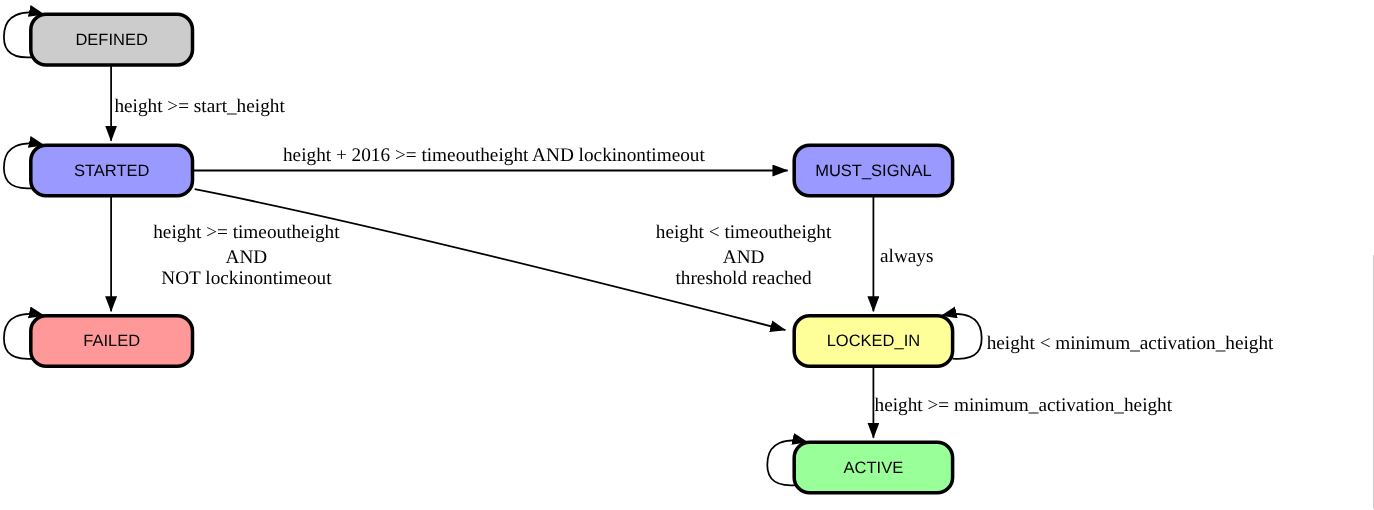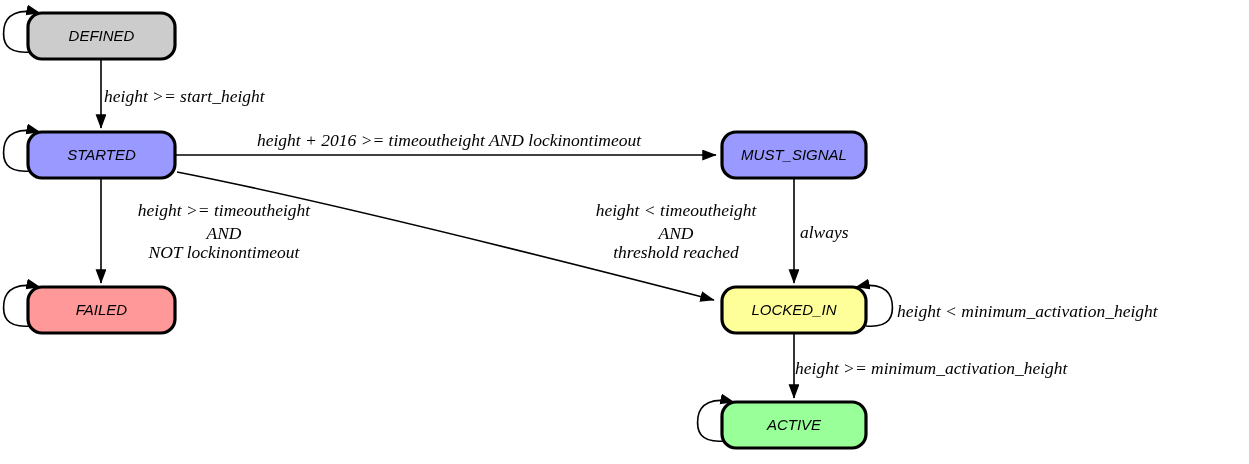--- a/index.html
+++ b/index.html
@@ -6,21 +6,20 @@
     margin: 0;
     padding: 0;
     background: #ffffff;
   }
   #diagram-root {
     position: relative;
     width: 1249px;
     height: 464px;
     background: #0f172a;
     overflow: hidden;
-    font-style: italic;
   }
   svg#state-machine {
     display: block;
     width: 1249px;
     height: 464px;
     background: #ffffff;
   }
   .node-shape {
     stroke: #000000;
     stroke-width: 3.2;

